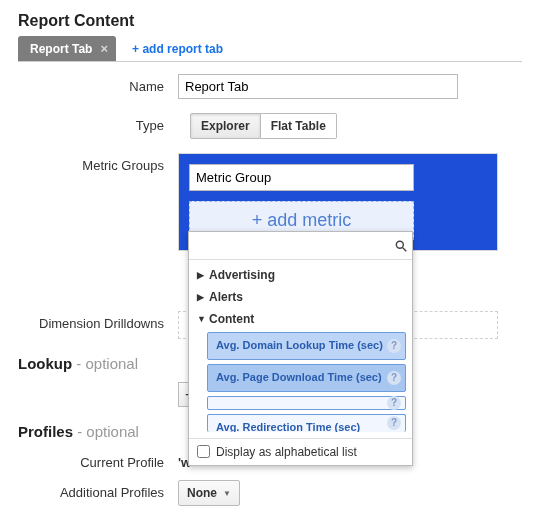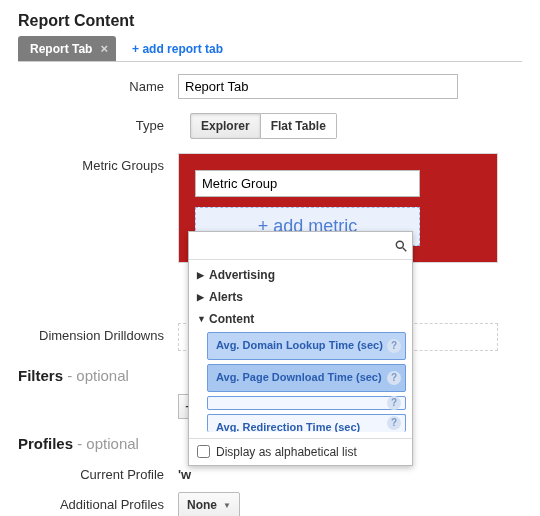--- a/index.html
+++ b/index.html
@@ -77,23 +77,23 @@
     background: #fff;
   }
   .btn.first { border-radius: 2px 0 0 2px; }
   .btn.last { border-radius: 0 2px 2px 0; border-left: none; }
   .btn.active {
     background: linear-gradient(#f7f7f7, #e8e8e8);
     box-shadow: inset 0 1px 3px rgba(0,0,0,0.15);
   }
   .metric-group-box {
     border: 1px solid #d8d8d8;
-    padding: 16px;
+    padding: 10px;
     width: 320px;
-    background: #b91c1c;
+    background: #1d4ed8;
   }
   .metric-group-name {
     width: 225px;
     padding: 5px 6px;
     font-size: 13px;
     border: 1px solid #bbb;
     margin-bottom: 10px;
   }
   .add-metric-btn {
     border: 1px dashed #9bb8e8;
@@ -309,21 +309,21 @@
 </div>
 
 <div class="form-row" style="margin-top:60px;">
   <div class="form-label">Dimension Drilldowns</div>
   <div class="form-control">
     <div class="dashed-hidden"></div>
   </div>
 </div>
 
 <div class="section-sub">
-  <strong>Filters</strong><span class="optional"> - optional</span>
+  <strong>Lookup</strong><span class="optional"> - optional</span>
 </div>
 <div class="form-row">
   <div class="form-label"></div>
   <div class="form-control">
     <div class="plus-stub">+</div>
   </div>
 </div>
 
 <div class="section-sub">
   <strong>Profiles</strong><span class="optional"> - optional</span>

